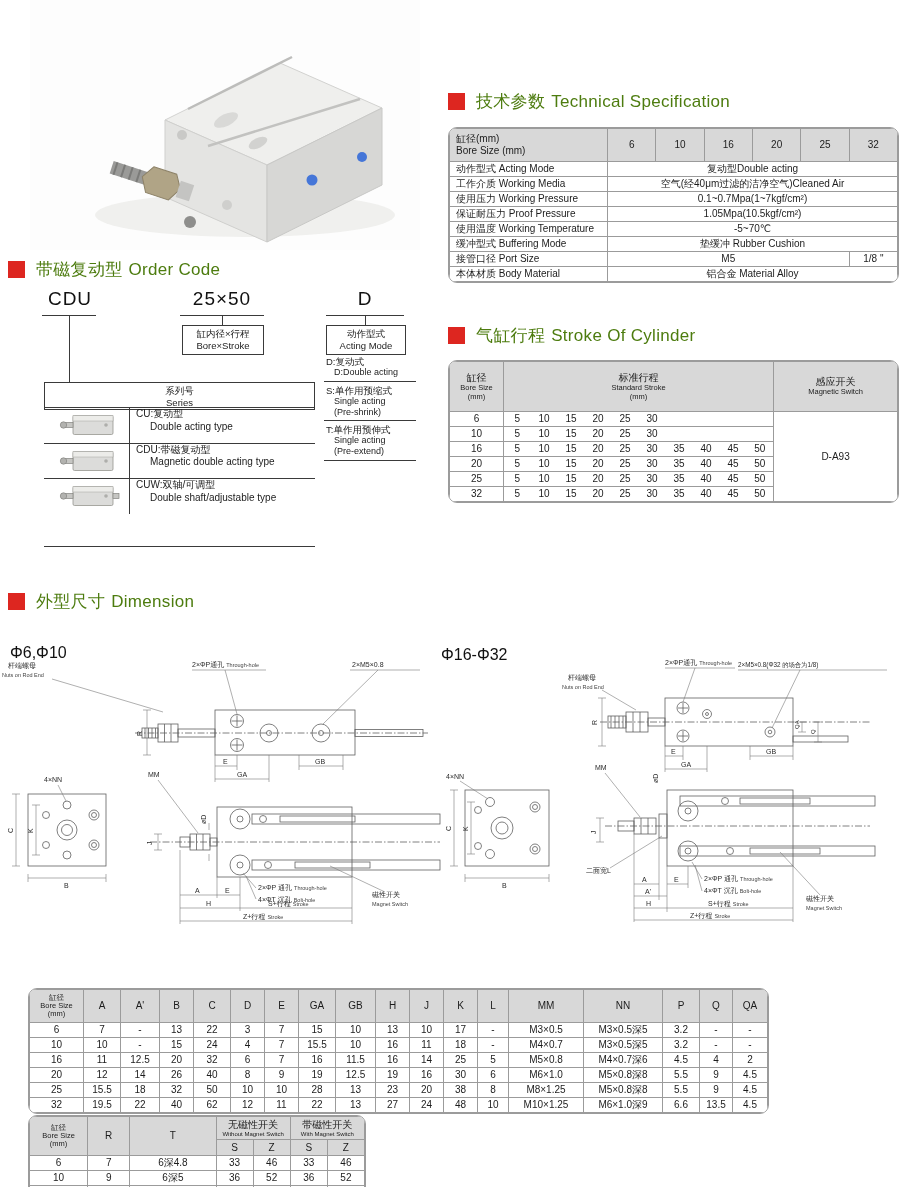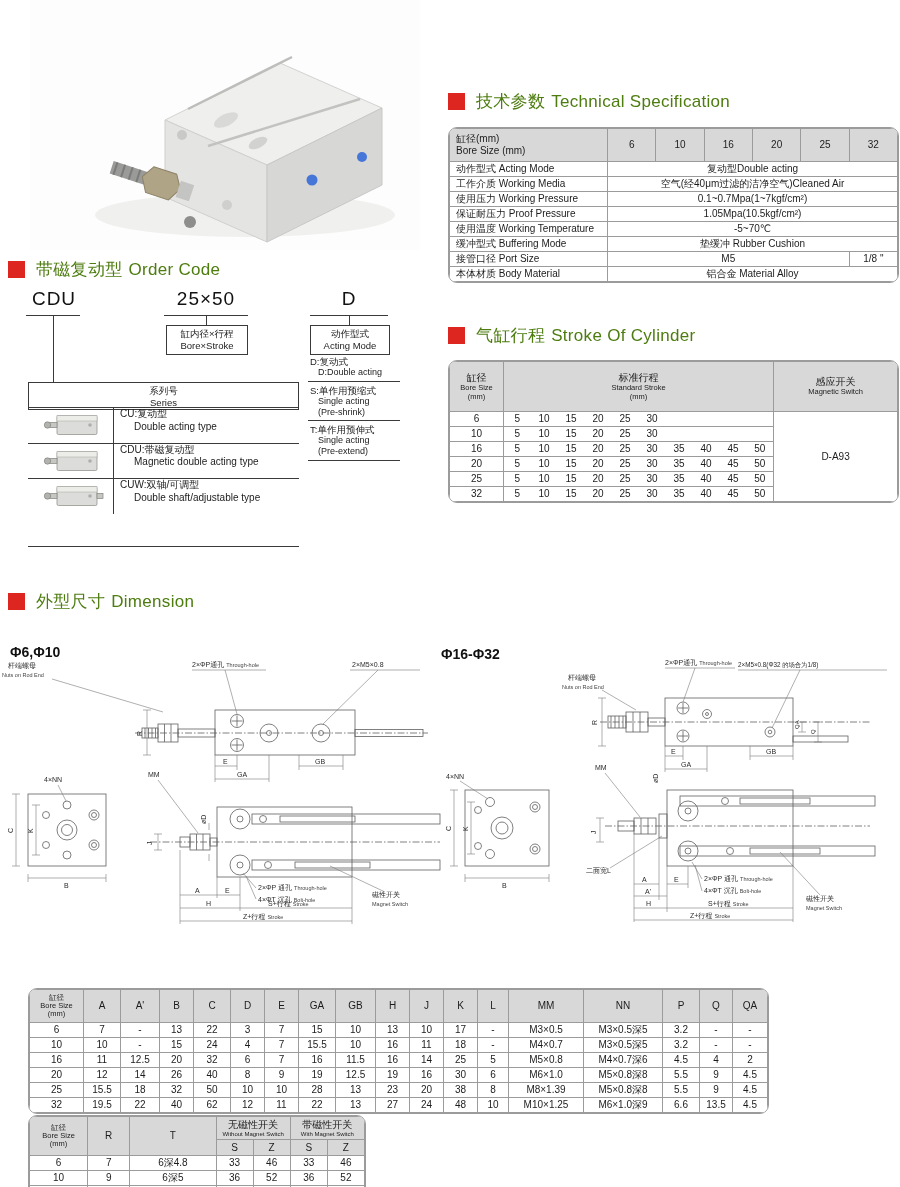--- a/index.html
+++ b/index.html
@@ -15,21 +15,21 @@
   .twrap table{border-collapse:collapse;width:100%;height:100%;table-layout:fixed;font-size:10px;color:#1c1c1c;}
   .twrap th,.twrap td{border:1px solid #9b9b9b;text-align:center;padding:0 2px;overflow:hidden;white-space:nowrap;line-height:1.2;}
   .twrap th{background:#d8d8d8;font-weight:normal;}
   .twrap td{height:14px;background:#fff;}
   .twrap .lbl{text-align:left;padding-left:6px;}
   td.lbl{background:#fff;}
   .sub{font-size:7.5px;line-height:1.1;}
   .tiny{font-size:6px;line-height:1.1;}
   .sc{border-left:0 !important;border-right:0 !important;}
   
-  .oc{position:absolute;left:0;top:285px;width:430px;height:300px;padding-left:17px;}
+  .oc{position:absolute;left:16px;top:285px;width:430px;height:300px;padding-left:17px;}
   .oc .part{position:absolute;font-size:19px;letter-spacing:1px;text-align:center;color:#111;}
   .oc .uline,.oc .hline{position:absolute;height:1px;background:#3a3a3a;}
   .oc .vline{position:absolute;width:1px;background:#3a3a3a;}
   .oc .box{position:absolute;border:1px solid #3a3a3a;text-align:center;font-size:9.5px;line-height:1.25;padding-top:2px;background:#fff;}
   .am{position:absolute;left:308px;top:68px;width:92px;font-size:9.5px;}
   .am-item{border-bottom:1px solid #3a3a3a;padding:3px 0 3px 2px;line-height:1.18;}
   .am-sub{padding-left:8px;font-size:9px;}
   .series-list{position:absolute;left:28px;top:122px;width:271px;height:139px;border-bottom:1px solid #3a3a3a;}
   .sr-row{display:flex;height:34.5px;border-top:1px solid #3a3a3a;align-items:flex-start;}
   .sr-thumb{width:85px;border-right:1px solid #3a3a3a;align-self:stretch;display:flex;align-items:center;justify-content:center;}
@@ -37,21 +37,21 @@
   .sr-en{padding-left:14px;}
   
   .dwg{position:absolute;}
   .dwg .ln rect,.dwg .ln circle,.dwg .ln line,.dwg .ln path,.dwg .ln polyline{fill:none;stroke:#606060;stroke-width:.8;}
   .dwg .cl{stroke-dasharray:7 2 1.5 2;stroke-width:.6;}
   .dwg .dim line,.dwg .dim polyline{stroke:#7a7a7a;stroke-width:.6;fill:none;}
   .dwg text{font-family:"Liberation Sans","DejaVu Sans",sans-serif;font-size:7px;fill:#2a2a2a;}
   .dwg .zh{font-size:7px;}
   .dwg .sm{font-size:5.5px;fill:#444;}
   .dwg .slot{fill:#b9b9b7;stroke:#606060;stroke-width:.6;}
-  .phi-label{position:absolute;font-size:14px;font-weight:bold;color:#111;}
+  .phi-label{position:absolute;font-size:16px;font-weight:normal;color:#111;}
   .photo{position:absolute;left:30px;top:0;width:390px;height:250px;}
 </style>
 </head>
 <body>
 
 <div class="page">
 
   <svg class="photo" viewBox="0 0 390 250">
     <rect x="0" y="0" width="390" height="250" fill="#fdfdfd"></rect>
     <ellipse cx="215" cy="215" rx="150" ry="22" fill="#f0f0ee"></ellipse>
@@ -776,21 +776,21 @@
             <td>32</td>
             <td>50</td>
             <td>10</td>
             <td>10</td>
             <td>28</td>
             <td>13</td>
             <td>23</td>
             <td>20</td>
             <td>38</td>
             <td>8</td>
-            <td>M8×1.39</td>
+            <td>M8×1.25</td>
             <td>M5×0.8深8</td>
             <td>5.5</td>
             <td>9</td>
             <td>4.5</td>
           </tr>
           <tr>
             <td>32</td>
             <td>19.5</td>
             <td>22</td>
             <td>40</td>

